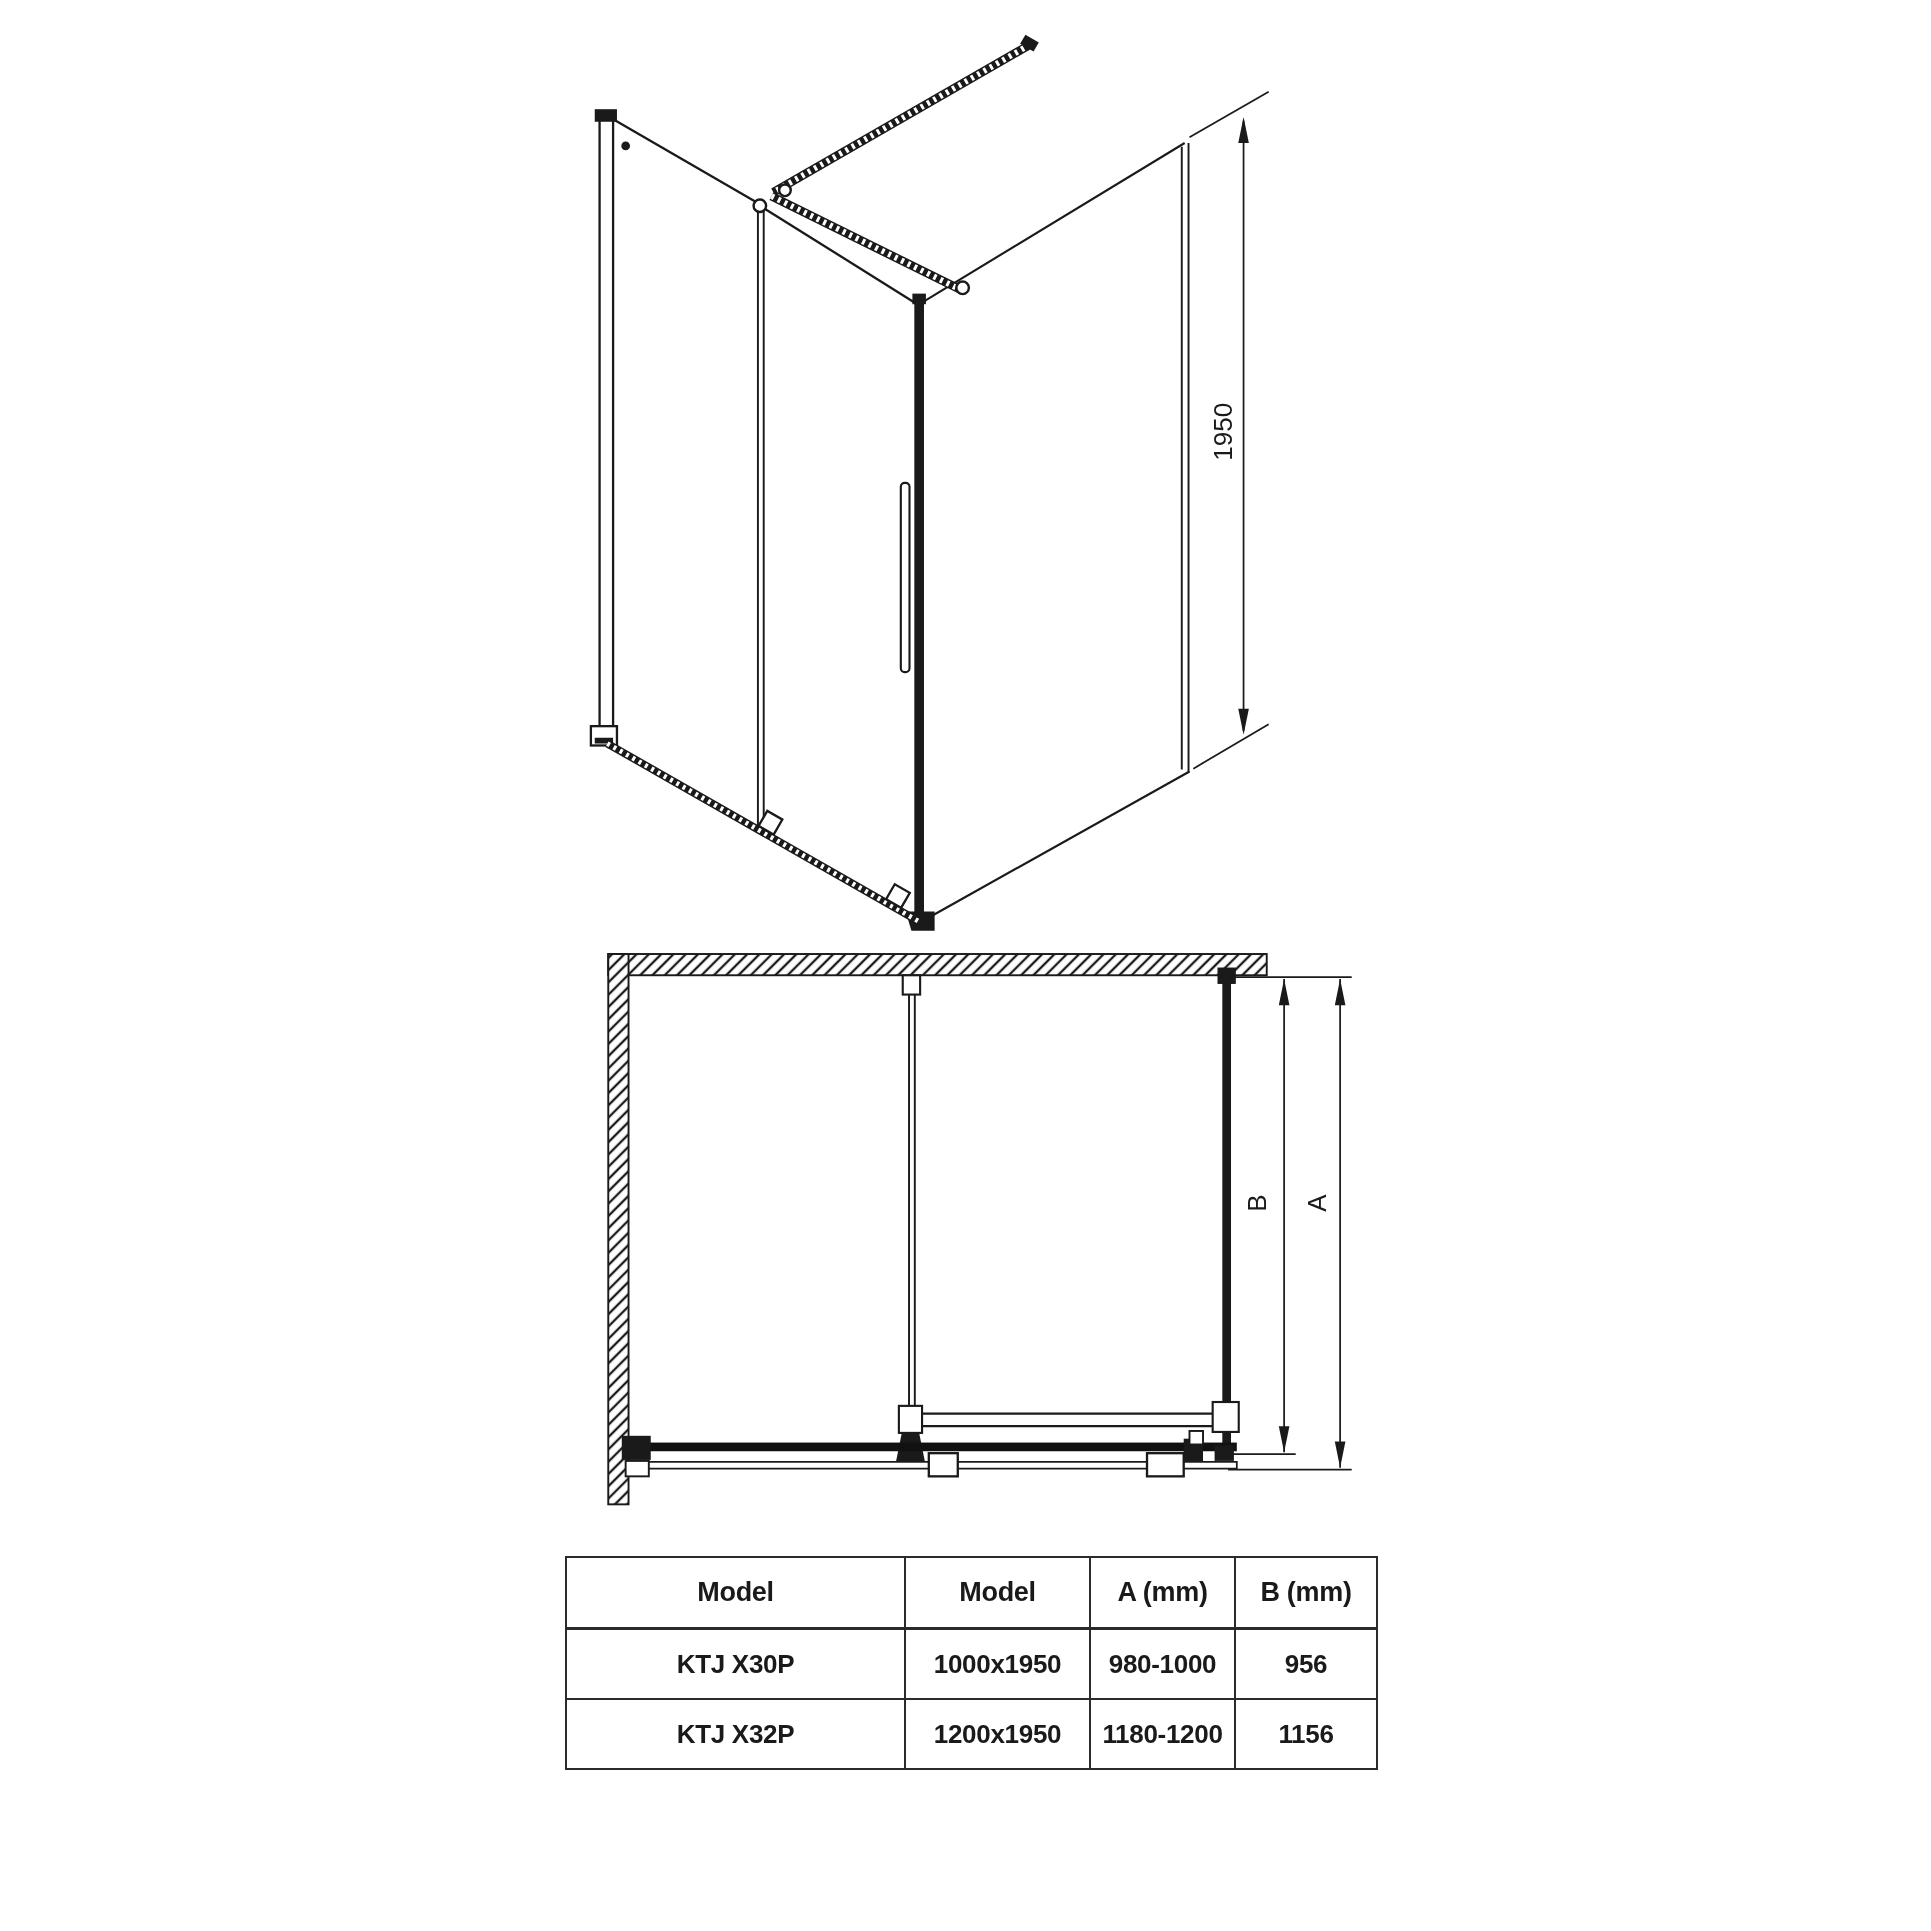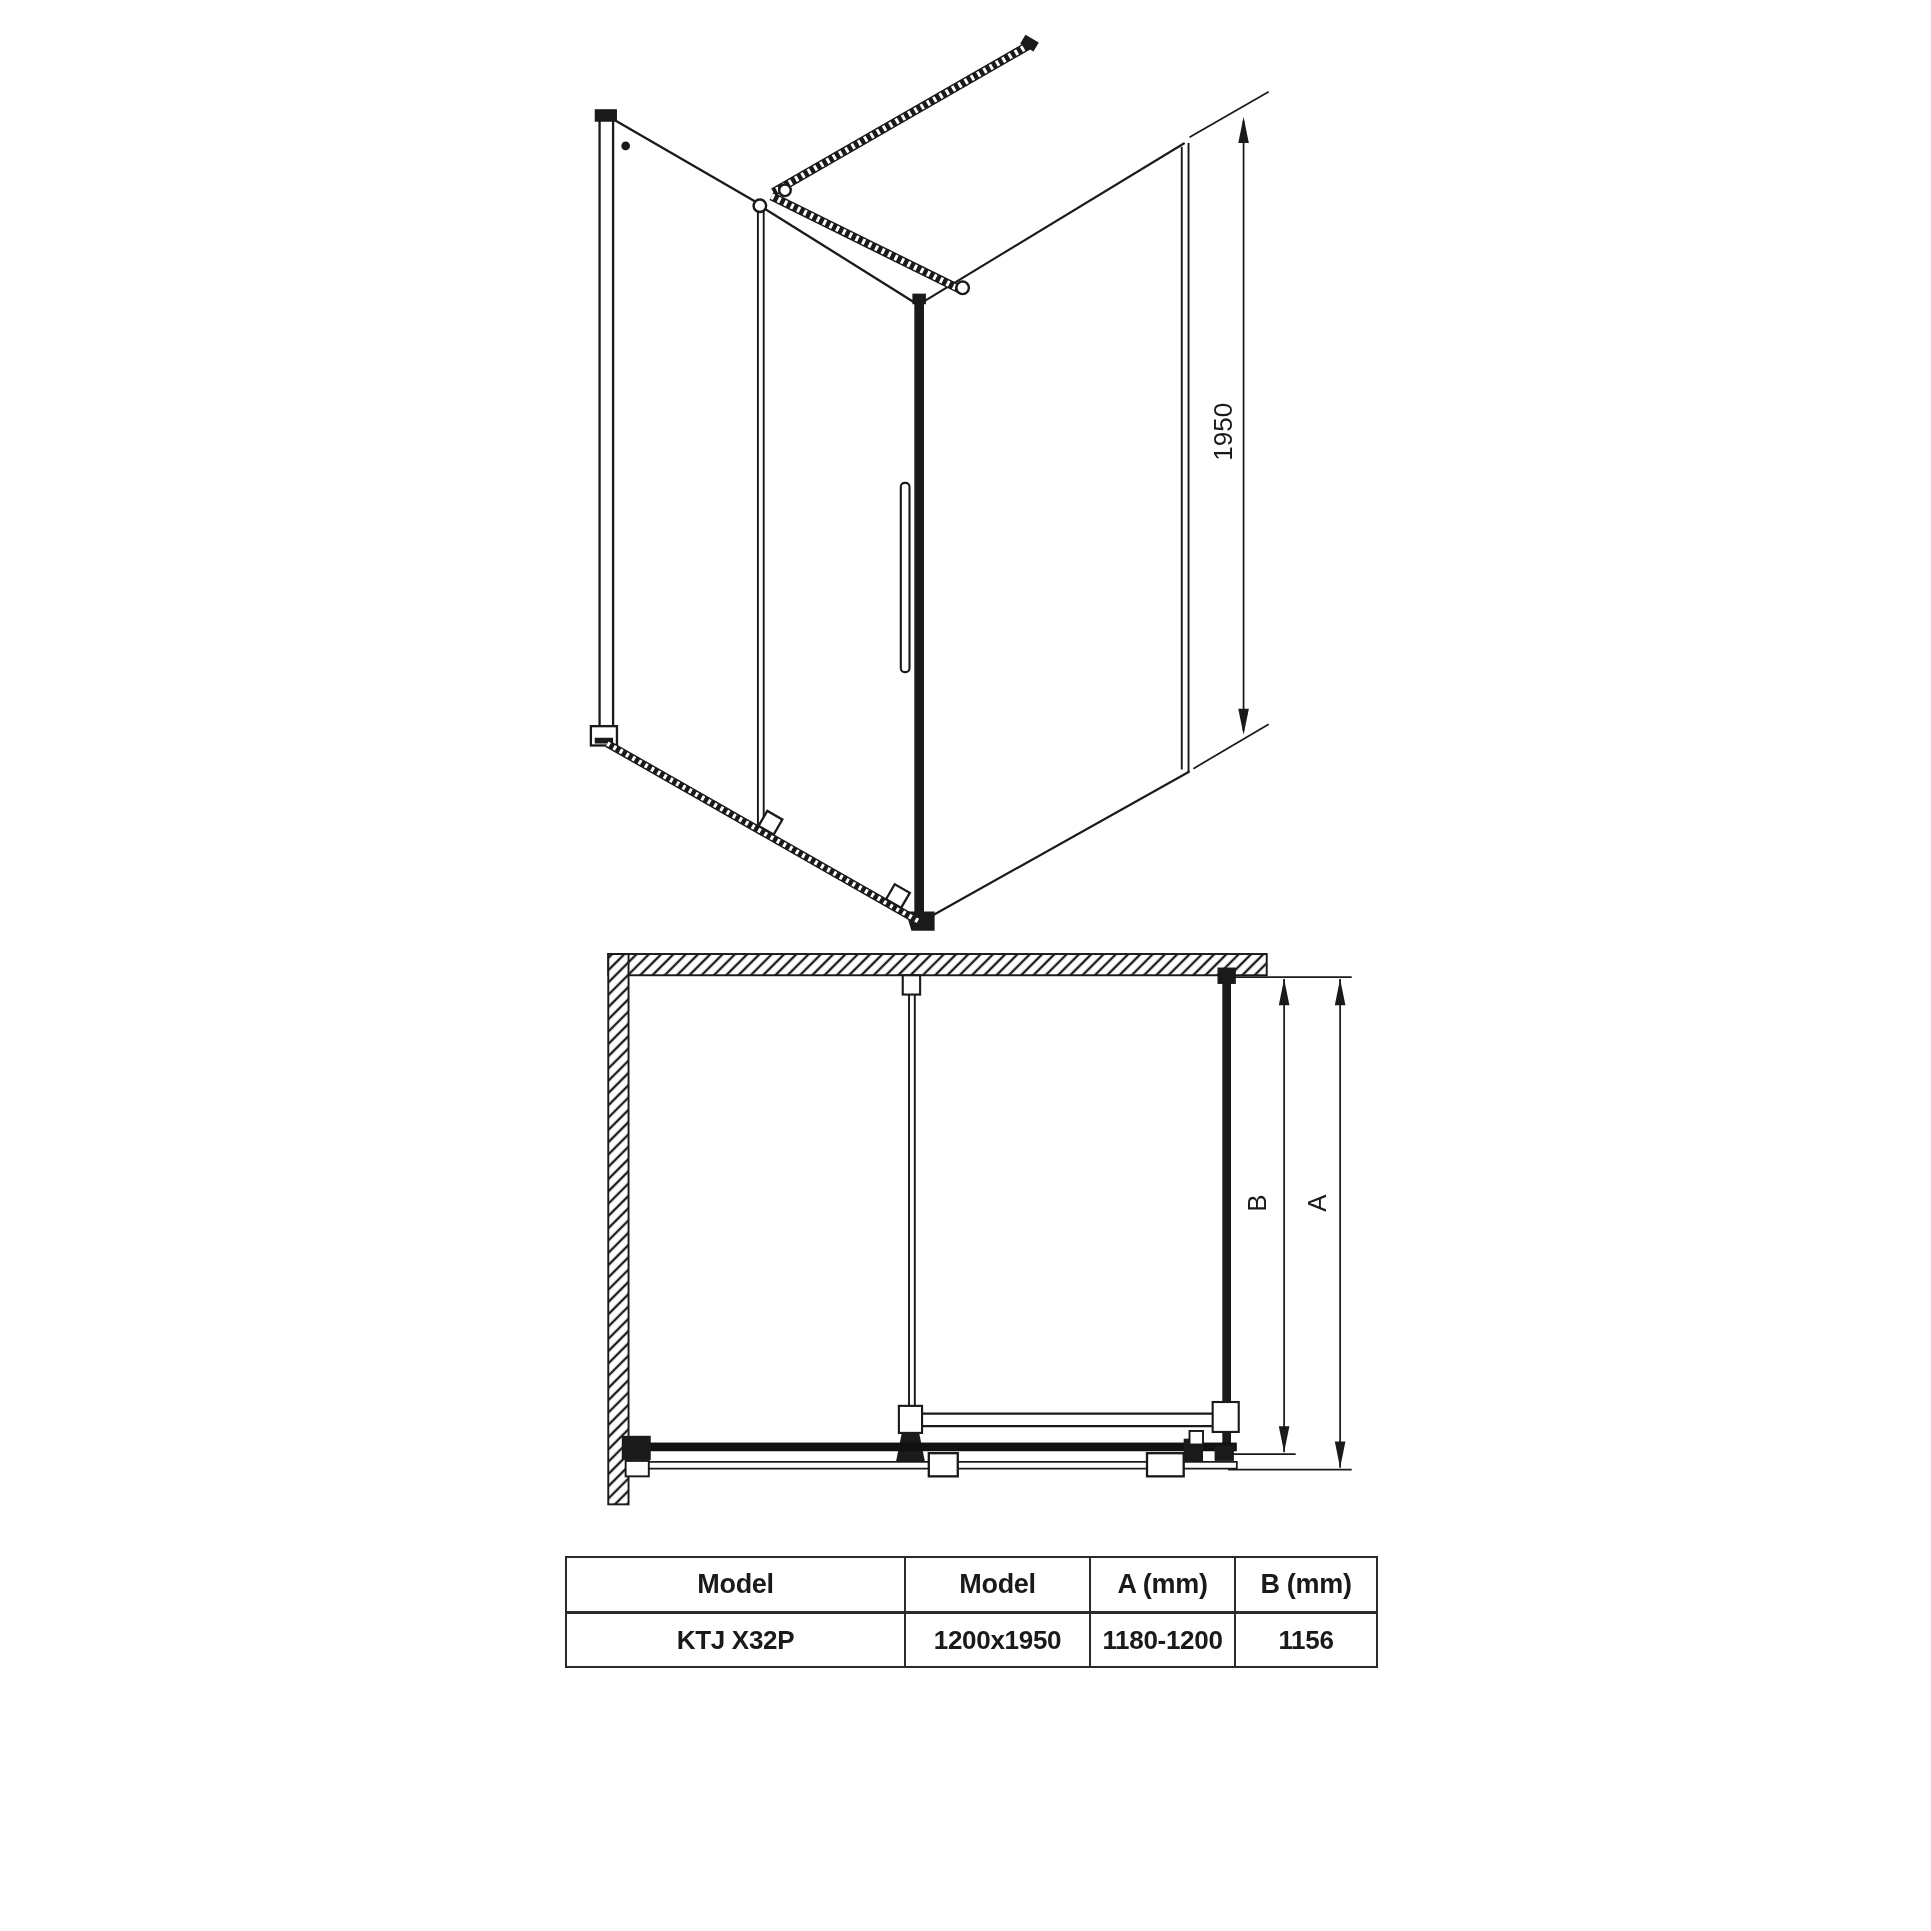--- a/index.html
+++ b/index.html
@@ -4,21 +4,21 @@
 <style>
   html,body{margin:0;padding:0;background:#ffffff;}
   #stage{position:relative;width:1931px;height:1931px;background:#fff;overflow:hidden;
          font-family:"Liberation Sans",sans-serif;}
   #drawing{position:absolute;left:0;top:0;}
   .dimtext{font-family:"Liberation Sans",sans-serif;font-size:27px;fill:#1a1a1a;}
   #spec-table{position:absolute;left:565px;top:1556px;width:811px;border-collapse:collapse;
               table-layout:fixed;background:#fff;}
   #spec-table td,#spec-table th{border:2.9px solid #2b2b2b;text-align:center;vertical-align:middle;
               font-size:26px;font-weight:bold;color:#1a1a1a;letter-spacing:-0.3px;
-              padding:0;height:52px;overflow:hidden;white-space:nowrap;}
+              padding:8px;height:52px;overflow:hidden;white-space:nowrap;}
   #spec-table thead th{height:53px;border-bottom:3.9px solid #2b2b2b;font-size:27px;}
 </style>
 </head>
 <body>
 
 <div id="stage">
 
 <svg id="drawing" width="1931" height="1545" viewBox="0 0 2000 1600" fill="none" stroke-linecap="butt">
   <defs>
     <pattern id="hatch" patternUnits="userSpaceOnUse" width="9" height="9" patternTransform="rotate(45)">
@@ -148,20 +148,26 @@
   <thead>
     <tr>
       <th>Model</th>
       <th>Model</th>
       <th>A (mm)</th>
       <th>B (mm)</th>
     </tr>
   </thead>
   <tbody>
     <tr>
+      <td>KTJ X30P</td>
+      <td>1000x1950</td>
+      <td>980-1000</td>
+      <td>956</td>
+    </tr>
+    <tr>
       <td>KTJ X32P</td>
       <td>1200x1950</td>
       <td>1180-1200</td>
       <td>1156</td>
     </tr>
   </tbody>
 </table>
 
 </div>
 

